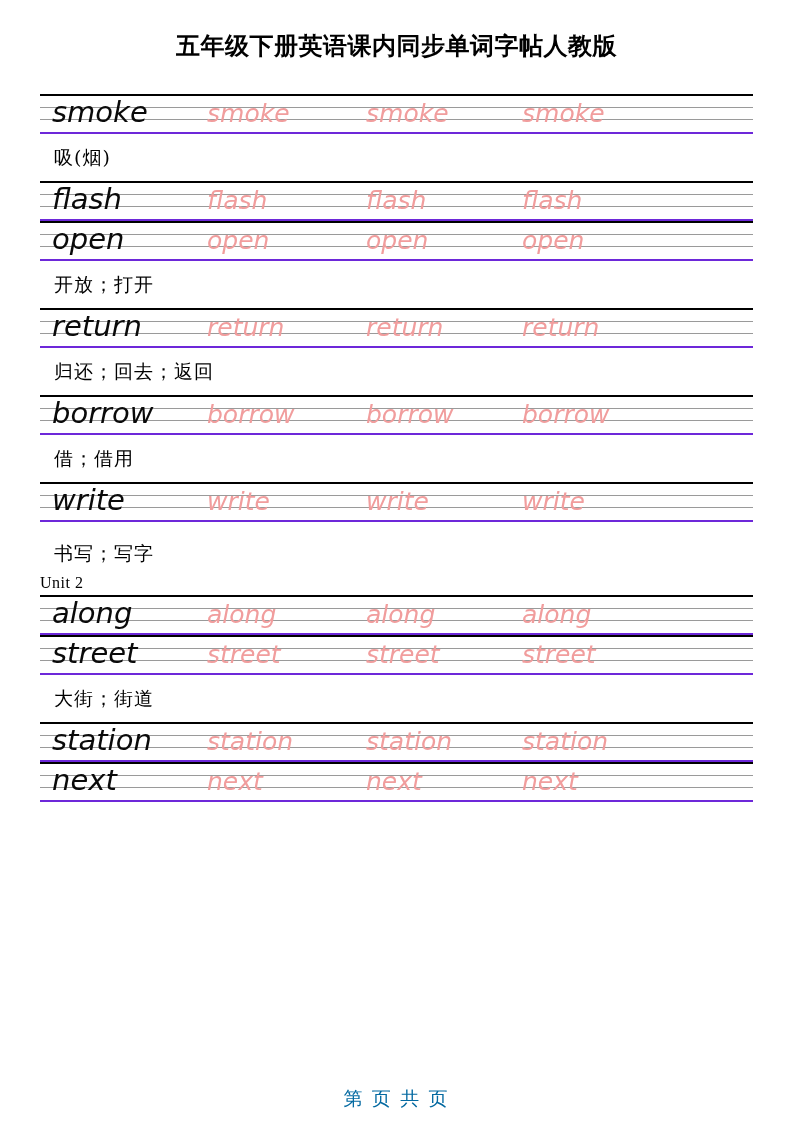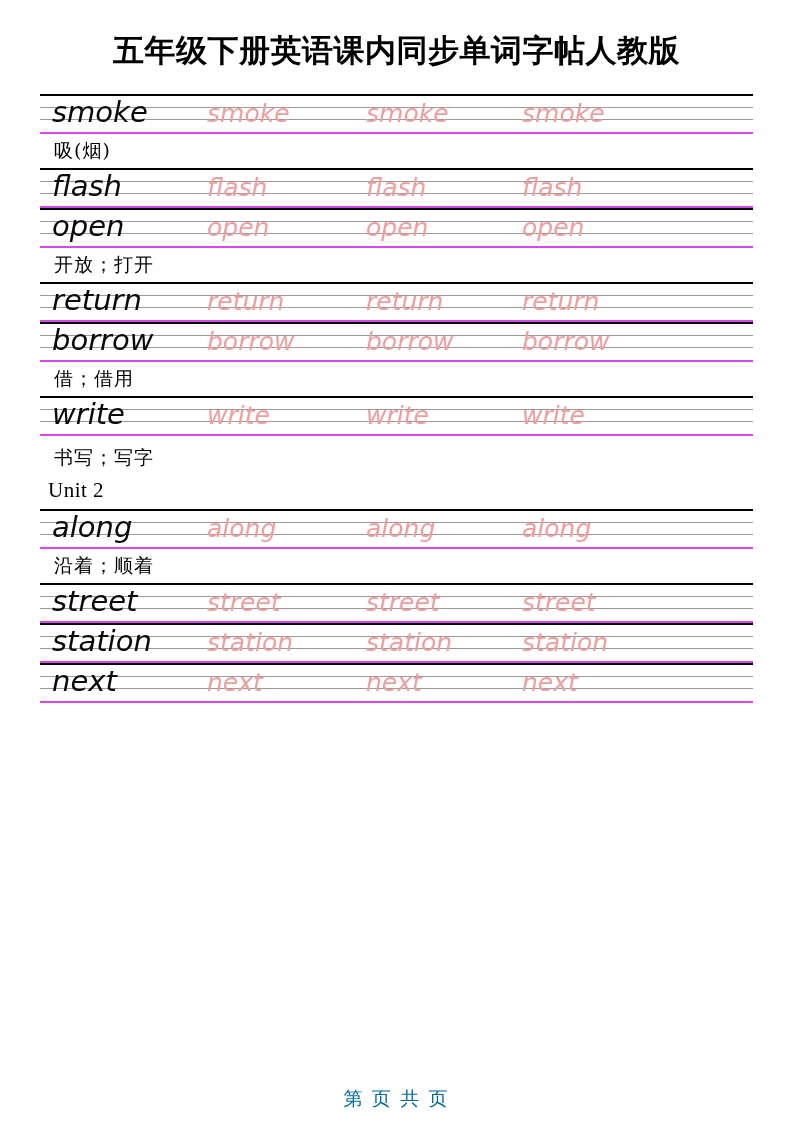--- a/index.html
+++ b/index.html
@@ -2,55 +2,55 @@
 <html><head>
 <meta charset="utf-8">
 <style>
   html,body { margin:0; padding:0; background:#ffffff; }
   body {
     width:793px; height:1122px; position:relative; overflow:hidden;
     font-family:"Liberation Sans", sans-serif; color:#000;
   }
   .page-title {
     position:absolute; top:30px; left:0; width:100%;
-    text-align:center; font-size:31px; font-weight:bold; color:#000;
+    text-align:center; font-size:24px; font-weight:bold; color:#000;
     font-family:"Liberation Sans", sans-serif; letter-spacing:0.5px;
   }
   .practice-table { position:absolute; left:40px; top:94px; width:713px; }
 
   
   .word-row {
     position:relative; height:36px;
-    border-top:2px solid #000; border-bottom:2px solid #d946ef;text-decoration:underline;
+    border-top:2px solid #000; border-bottom:2px solid #6d28d9;text-decoration:underline;
   }
   .guide-line { position:absolute; left:0; right:0; height:1px; background:#9a9a9a; }
   .guide-line.g1 { top:11px; }
   .guide-line.g2 { top:23px; }
 
   .w {
     position:absolute; line-height:1; font-style:italic; white-space:nowrap;
     font-family:"DejaVu Sans", sans-serif; z-index:2;
   }
   .w.target { left:12px; bottom:5px; font-size:29px; color:#0a0a0a; }
   .w.trace  { color:#F19D9D; font-size:25px; bottom:6px; }
   .w.t1 { left:167px; } .w.t2 { left:326px; } .w.t3 { left:482px; }
 
   .meaning-row {
-    position:relative; height:34px; display:flex; align-items:center;
+    position:relative; height:47px; display:flex; align-items:center;
     font-size:19px; color:#000;
     font-family:"DejaVu Serif", "Liberation Serif", serif;
   }
   .meaning-row .meaning { margin-left:14px; letter-spacing:1px; }
   .meaning-row.with-unit {
     height:73px; flex-direction:column; align-items:flex-start;
-    justify-content:flex-start; padding-top:9px; box-sizing:border-box;
+    justify-content:flex-start; padding-top:19px; box-sizing:border-box;
   }
   .unit-label {
     font-family:"Liberation Serif", serif; font-style:normal;
-    font-size:21px; margin-top:7px; margin-left:8px; letter-spacing:0.5px;
+    font-size:16px; margin-top:7px; margin-left:0; letter-spacing:0.5px;
   }
   .meaning-row.last { height:52px; }
 
   .page-footer {
     position:absolute; top:1086px; left:0; width:100%;
     text-align:center; font-size:19px; color:#0369a1; letter-spacing:2px;
     font-family:"Liberation Sans", sans-serif;
   }
 </style>
 </head>
@@ -94,20 +94,23 @@
   </div>
 
   <div class="word-row">
     <div class="guide-line g1"></div>
     <div class="guide-line g2"></div>
     <span class="w target">return</span>
     <span class="w trace t1">return</span>
     <span class="w trace t2">return</span>
     <span class="w trace t3">return</span>
   </div>
+  <div class="meaning-row">
+    <span class="meaning">归还；回去；返回</span>
+  </div>
 
   <div class="word-row">
     <div class="guide-line g1"></div>
     <div class="guide-line g2"></div>
     <span class="w target">borrow</span>
     <span class="w trace t1">borrow</span>
     <span class="w trace t2">borrow</span>
     <span class="w trace t3">borrow</span>
   </div>
   <div class="meaning-row">
@@ -128,31 +131,31 @@
   </div>
 
   <div class="word-row">
     <div class="guide-line g1"></div>
     <div class="guide-line g2"></div>
     <span class="w target">along</span>
     <span class="w trace t1">along</span>
     <span class="w trace t2">along</span>
     <span class="w trace t3">along</span>
   </div>
-  <div class="meaning-row">
-    <span class="meaning">沿着；顺着</span>
-  </div>
 
   <div class="word-row">
     <div class="guide-line g1"></div>
     <div class="guide-line g2"></div>
     <span class="w target">street</span>
     <span class="w trace t1">street</span>
     <span class="w trace t2">street</span>
     <span class="w trace t3">street</span>
+  </div>
+  <div class="meaning-row">
+    <span class="meaning">大街；街道</span>
   </div>
 
   <div class="word-row">
     <div class="guide-line g1"></div>
     <div class="guide-line g2"></div>
     <span class="w target">station</span>
     <span class="w trace t1">station</span>
     <span class="w trace t2">station</span>
     <span class="w trace t3">station</span>
   </div>

